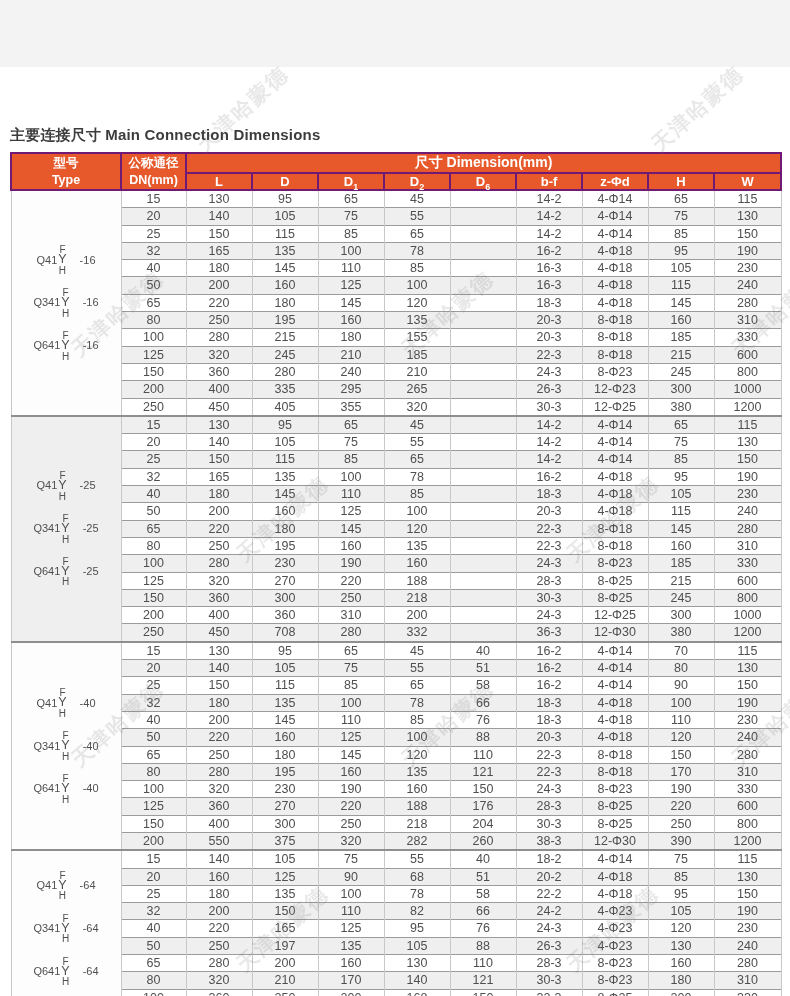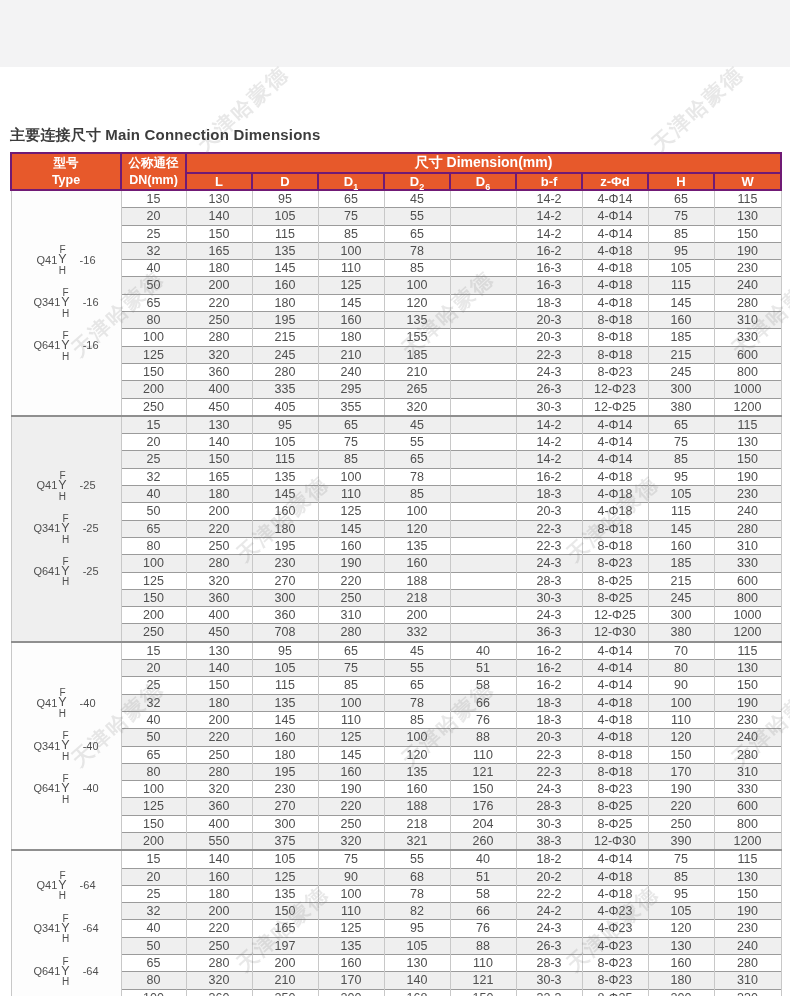--- a/index.html
+++ b/index.html
@@ -640,21 +640,21 @@
         <td>30-3</td>
         <td>8-Φ25</td>
         <td>250</td>
         <td>800</td>
       </tr>
       <tr class="alt">
         <td>200</td>
         <td>550</td>
         <td>375</td>
         <td>320</td>
-        <td>321</td>
+        <td>282</td>
         <td>260</td>
         <td>38-3</td>
         <td>12-Φ30</td>
         <td>390</td>
         <td>1200</td>
       </tr>
     </tbody>
     <tbody class="grp">
       <tr>
         <td class="type-cell" rowspan="9">

